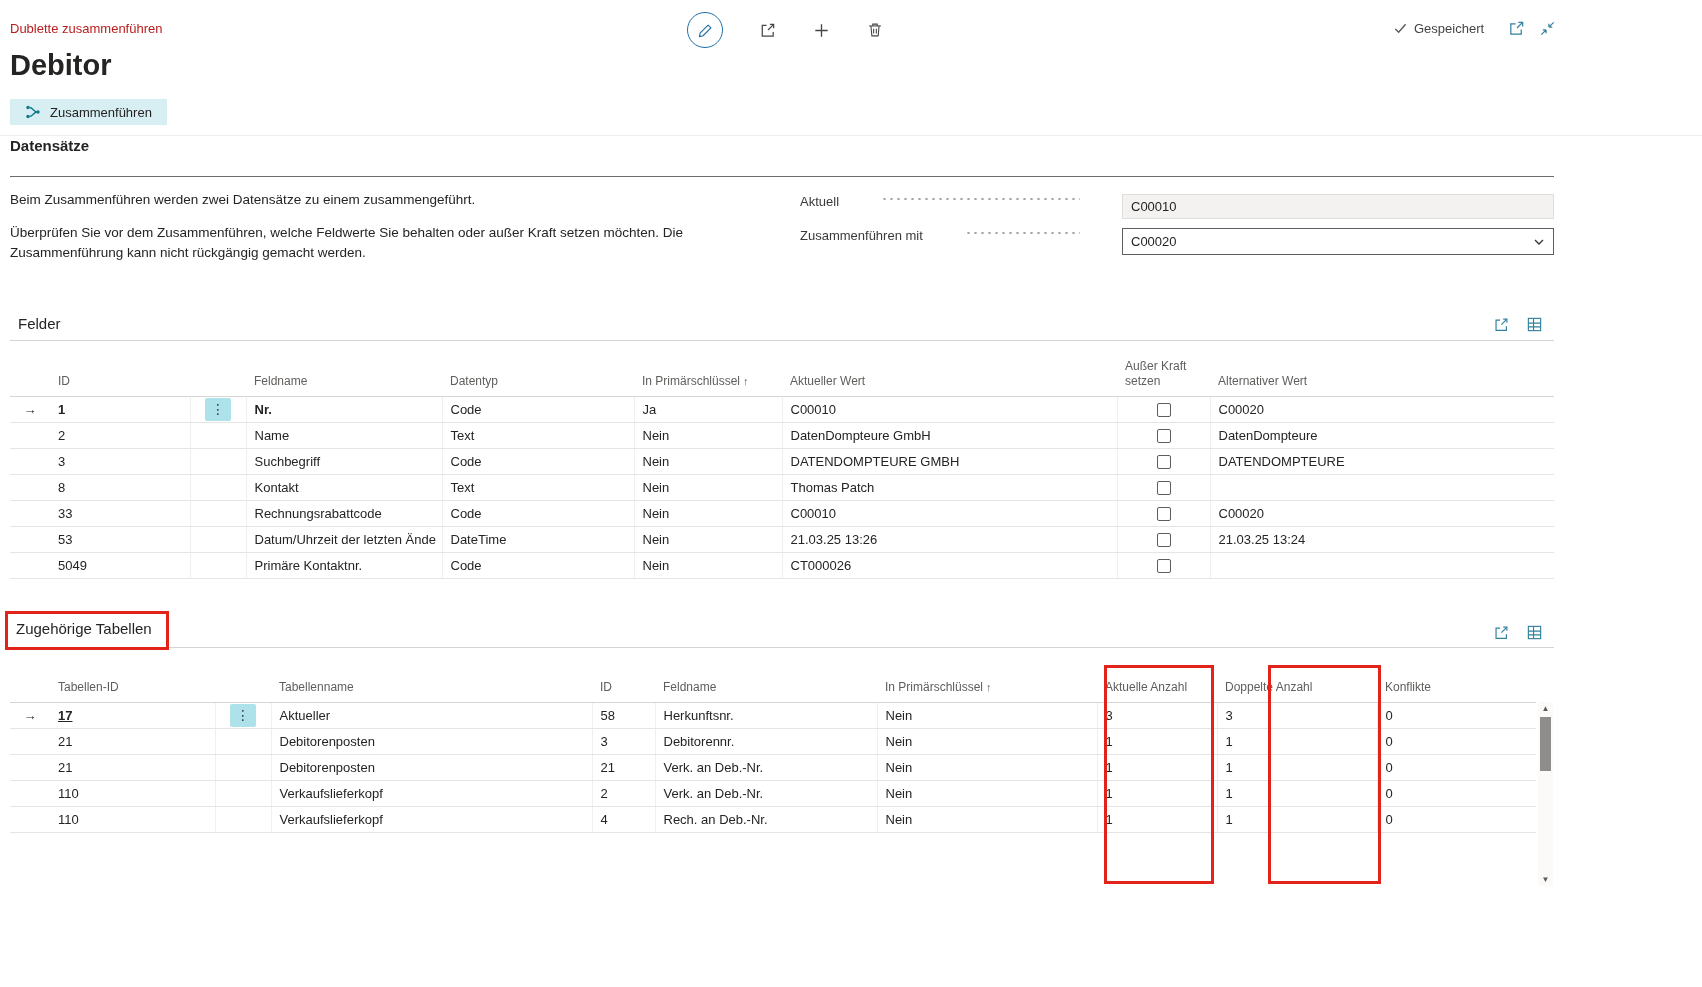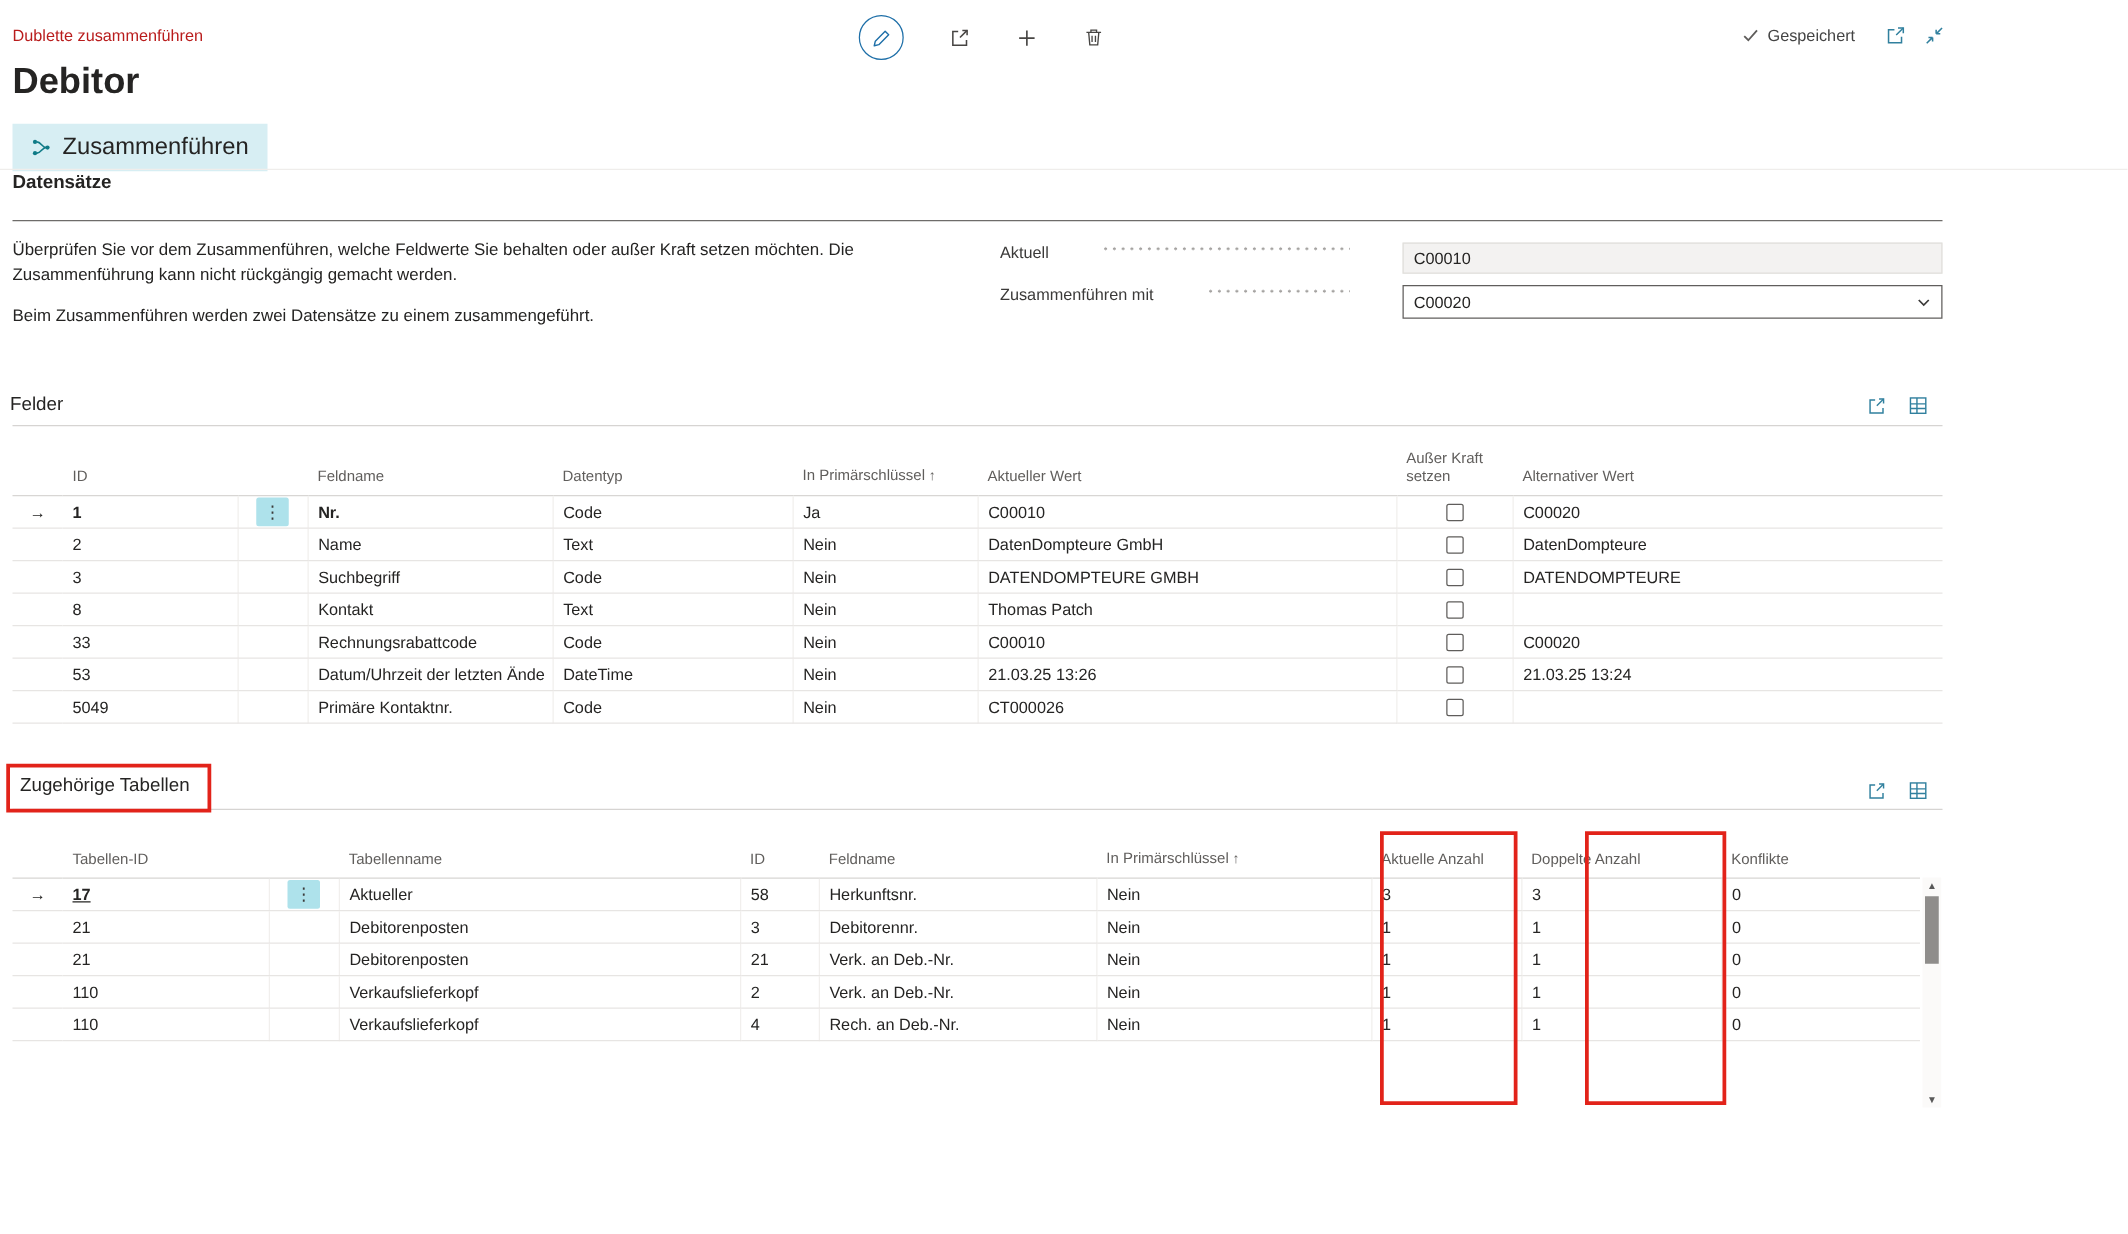--- a/index.html
+++ b/index.html
@@ -23,24 +23,24 @@
   }
   .tb-icon { width: 20px; height: 20px; color: #474543; display: flex; align-items: center; justify-content: center; cursor: pointer; }
   .save-status { left: 1394px; top: 21px; display: flex; align-items: center; gap: 7px; font-size: 13px; color: #444; }
   .check-icon { color: #5f5d5b; display: flex; }
   .win-icons { left: 1508px; top: 20px; display: flex; gap: 14px; color: var(--icon-teal, #31809e); }
   .win-icons > span { cursor: pointer; display: flex; }
 
   
   .page-title { left: 10px; top: 46px; font-size: 29px; line-height: 38px; color: #252423; }
   .merge-btn {
-    left: 10px; top: 99px; height: 38px; padding: 0 15px;
+    left: 10px; top: 99px; height: 26px; padding: 0 15px;
     background: var(--tab-background, #d7eef3);
     display: flex; align-items: center; gap: 9px;
-    font-size: 19px; color: #252423; cursor: pointer;
+    font-size: 13px; color: #252423; cursor: pointer;
   }
   .merge-icon { color: var(--action-teal, #0f7b87); display: flex; }
   .action-divider { left: 0; top: 135px; width: 1702px; height: 1px; background: #efedeb; }
 
   
   .sec-title-1 { left: 10px; top: 137px; font-size: 15px; font-weight: 700; }
   .rule-dark { left: 10px; top: 176px; width: 1544px; height: 1px; background: #6e6c6a; }
   .rule-light { width: 1544px; height: 1px; background: #d6d4d2; }
 
   .ds-text { left: 10px; top: 190px; width: 775px; font-size: 13.5px; line-height: 20px; color: #252423; }
@@ -201,22 +201,22 @@
       </svg>
   </span>
   <span>Zusammenführen</span>
 </div>
 <div class="abs action-divider"></div>
 
 <div class="abs sec-title-1">Datensätze</div>
 <div class="abs rule-dark"></div>
 
 <div class="abs ds-text">
+  <p>Beim Zusammenführen werden zwei Datensätze zu einem zusammengeführt.</p>
   <p>Überprüfen Sie vor dem Zusammenführen, welche Feldwerte Sie behalten oder außer Kraft setzen möchten. Die Zusammenführung kann nicht rückgängig gemacht werden.</p>
-  <p>Beim Zusammenführen werden zwei Datensätze zu einem zusammengeführt.</p>
 </div>
 
 <div class="abs ds-fields">
   <div class="field-row">
     <label>Aktuell</label>
     <div class="leader"></div>
     <div class="ro-input">C00010</div>
   </div>
   <div class="field-row">
     <label>Zusammenführen mit</label>
@@ -225,21 +225,21 @@
       <span>C00020</span>
       <span class="chev">
         <svg viewBox="0 0 12 12" width="12" height="12" fill="none" stroke="currentColor" stroke-width="1.4">
             <path d="M2 4l4 4 4-4"></path>
           </svg>
       </span>
     </div>
   </div>
 </div>
 
-<div class="abs sec-title-2" style="left:8px; top:315px;">Felder</div>
+<div class="abs sec-title-2" style="left:18px; top:315px;">Felder</div>
 <div class="abs sec-icons" style="left:1492px; top:316px;">
   <span>
     <svg viewBox="0 0 20 20" width="18" height="18" fill="none" stroke="currentColor" stroke-width="1.3">
         <path d="M16 11.5V16H4.5V4.5H9"></path>
         <path d="M10.5 9.5l6-6"></path>
         <path d="M12.5 3.5h4v4"></path>
       </svg>
   </span>
   <span>
     <svg viewBox="0 0 18 18" width="17" height="17" fill="none" stroke="currentColor" stroke-width="1.2">

